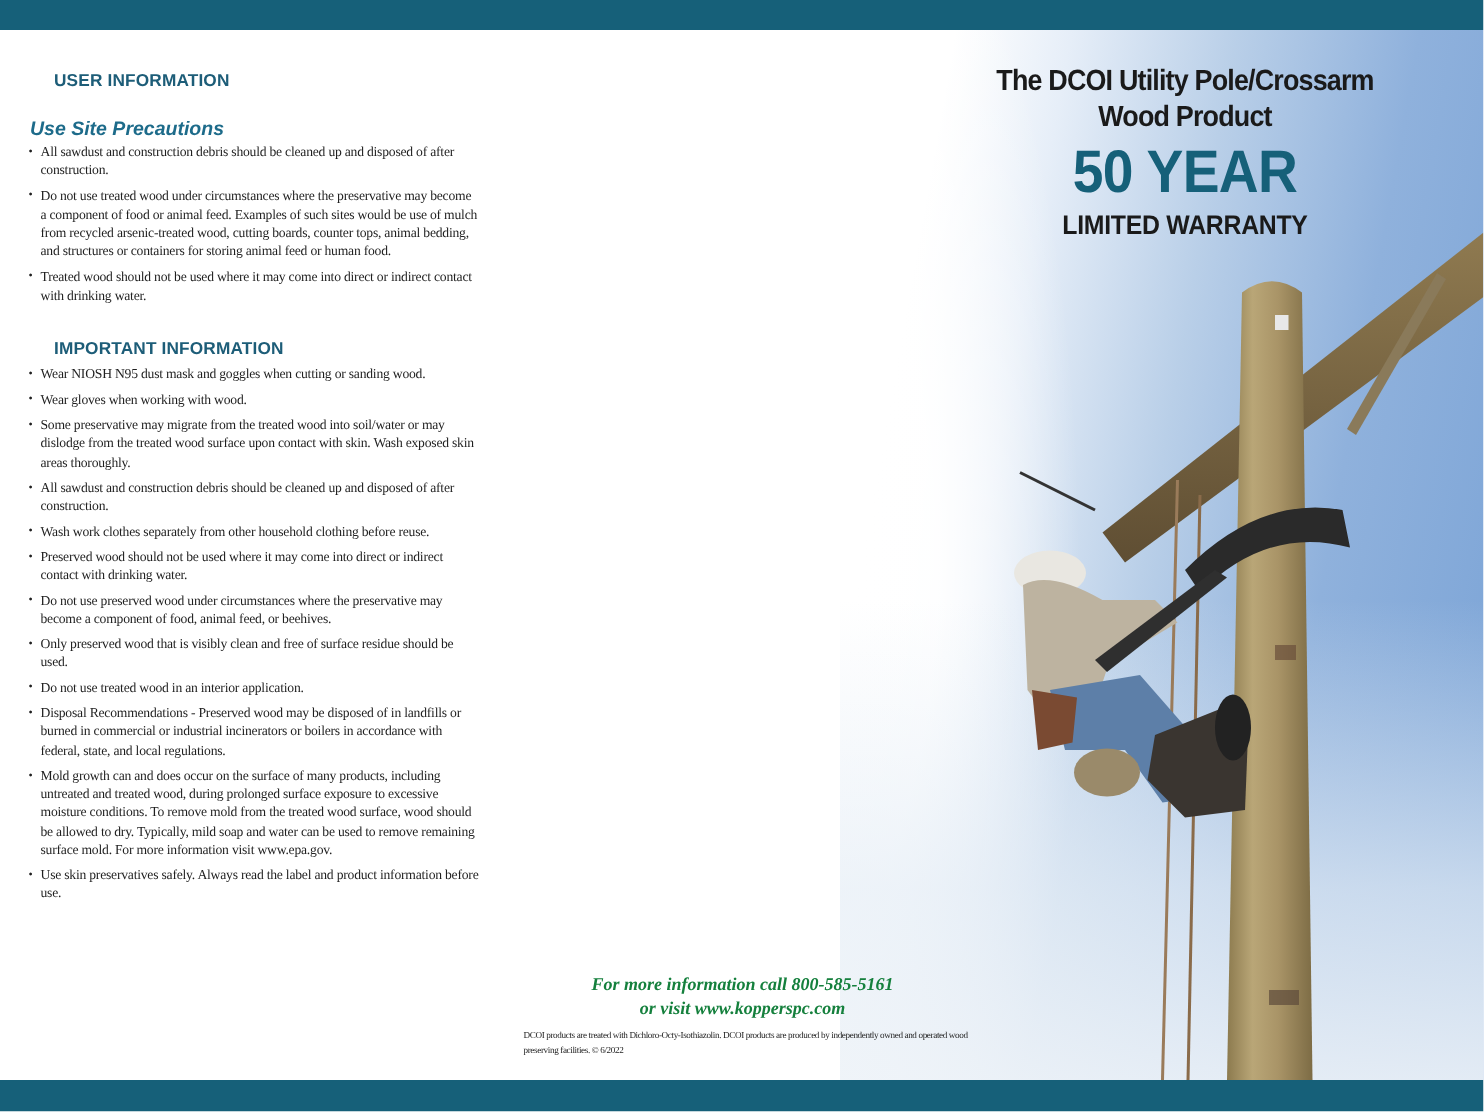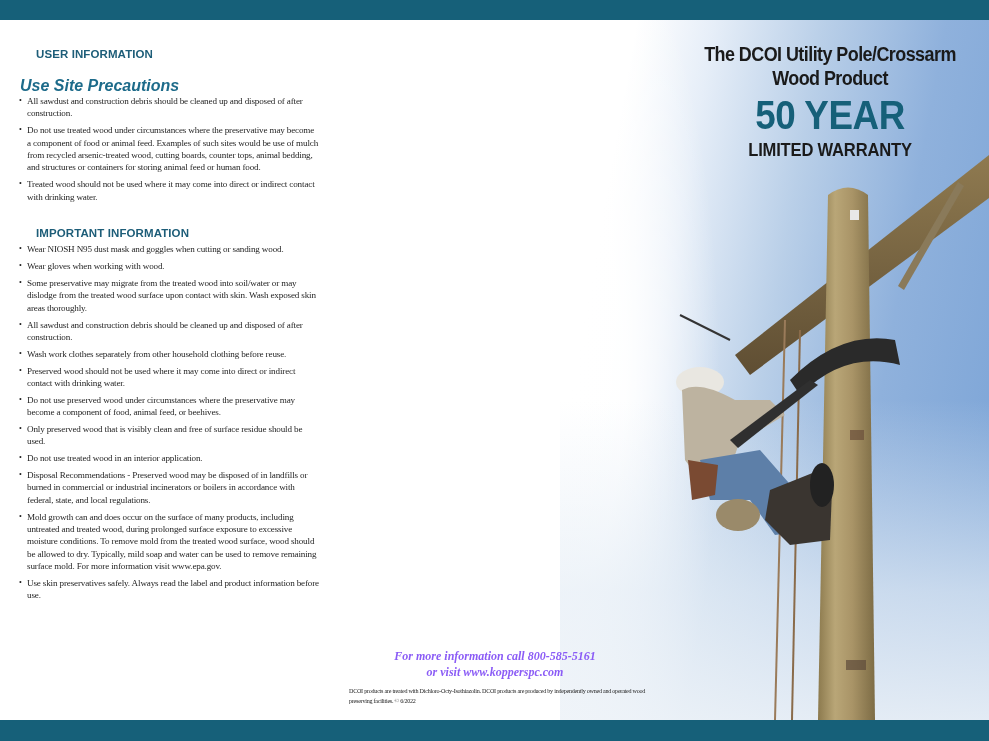--- a/index.html
+++ b/index.html
@@ -28,58 +28,58 @@
 
   
   .left { position: absolute; left: 20px; top: 30px; width: 300px; }
   .h-section {
     font-family: "Liberation Sans", "DejaVu Sans", sans-serif;
     font-weight: bold; font-size: 11.5px; color: #1d5d78;
     letter-spacing: 0.1px; margin: 16px; line-height: 16px;
   }
   .h-sub {
     font-family: "Liberation Sans", "DejaVu Sans", sans-serif;
-    font-weight: bold; font-style: italic; font-size: 16px; color: #1d6b8a;
+    font-weight: bold; font-style: italic; font-size: 13px; color: #1d6b8a;
     margin: 0 0 1px 0; line-height: 16px;
   }
   ul.bullets { list-style: none; margin: 0; padding: 0; }
   ul.bullets li {
     position: relative; padding-left: 7px;
     font-size: 9.1px; line-height: 12.4px; color: #1f1f1f;
     margin-bottom: 4.4px; letter-spacing: -0.15px;
   }
   ul.bullets li::before {
     content: "•"; position: absolute; left: -1px; top: 0; font-size: 8px;
   }
   .gap { height: 2px; }
 
   
   .title-block {
-    position: absolute; left: 672px; top: 42px; width: 316px; text-align: center;
+    position: absolute; left: 632px; top: 42px; width: 316px; text-align: center;
     font-family: "Liberation Sans", "DejaVu Sans", sans-serif;
     color: #1a1a1a;
   }
   .title-line {
     font-weight: bold; font-size: 19.5px; line-height: 24px; letter-spacing: -0.6px;
     transform: scaleX(0.92); transform-origin: center;
   }
   .big-year {
     font-weight: bold; font-size: 40px; line-height: 44px; color: #166079;
     letter-spacing: -0.5px; margin-top: 3px;
     transform: scaleX(0.92); transform-origin: center;
   }
   .warranty {
     font-weight: bold; font-size: 18px; line-height: 22px; letter-spacing: -0.2px;
     margin-top: 2px; transform: scaleX(0.92); transform-origin: center;
   }
 
   
   .contact {
     position: absolute; left: 340px; top: 648px; width: 310px; text-align: center;
-    font-weight: bold; font-style: italic; font-size: 12px; line-height: 16px; color: #8b5cf6;
+    font-weight: bold; font-style: italic; font-size: 12px; line-height: 16px; color: #15803d;
   }
   .fineprint {
     position: absolute; left: 349px; top: 686px; width: 300px;
     font-size: 6.1px; line-height: 10px; color: #222; letter-spacing: -0.25px;
   }
 </style>
 </head>
 <body>
 
 <div class="bar top"></div>

